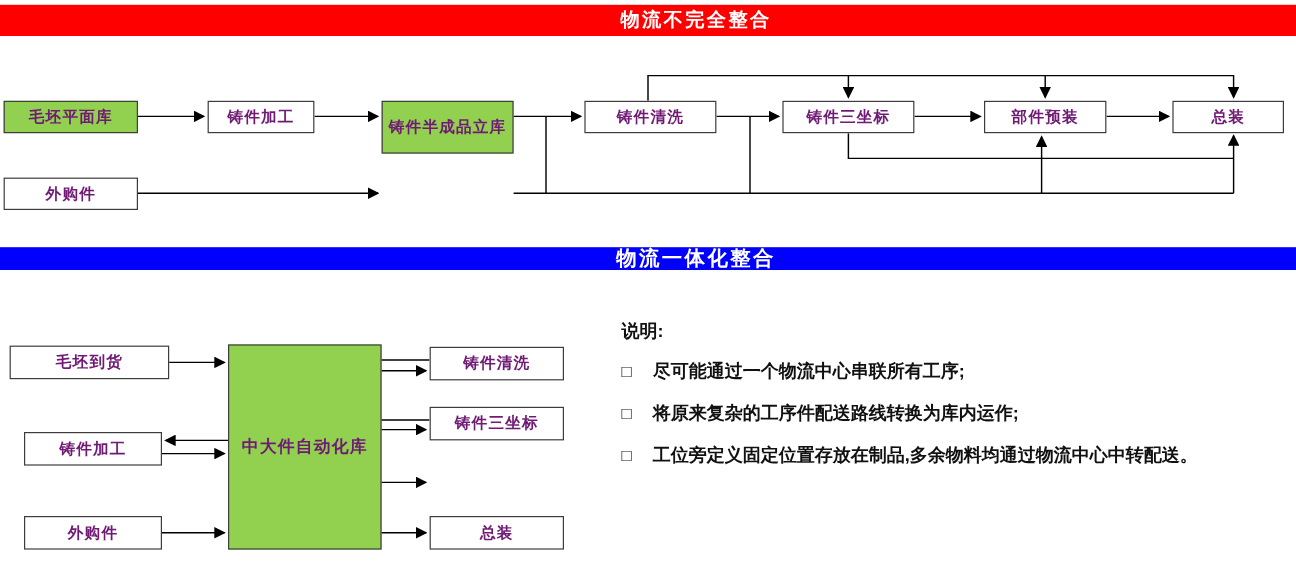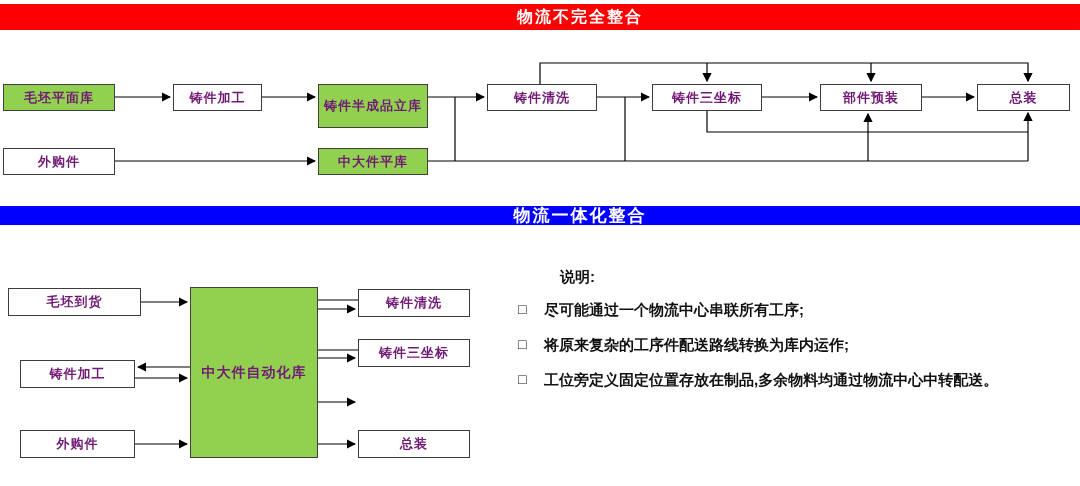--- a/index.html
+++ b/index.html
@@ -9,21 +9,21 @@
           color:#ffffff;font-weight:bold;letter-spacing:2px;padding-left:40px;}
   #banner-top{top:4px;height:26px;font-size:16px;background:#fe0000;}
   #banner-bottom{top:206px;height:19px;font-size:17px;background:#0100fe;}
   .box{position:absolute;box-sizing:border-box;background:#ffffff;border:1px solid #3c3c3c;
        display:flex;align-items:center;justify-content:center;font-size:13px;font-weight:600;
        color:#701a75;white-space:nowrap;letter-spacing:1px;z-index:2;}
   .green{background:#92d050;border-color:#404040;}
   #connectors{position:absolute;left:0;top:0;z-index:1;}
   #center-store{font-size:14px;}
   #notes{position:absolute;left:518px;top:262px;width:548px;color:#111;}
-  #notes-title{font-size:15px;font-weight:bold;line-height:30px;margin-left:42px;}
+  #notes-title{font-size:15px;font-weight:bold;line-height:30px;}
   .note-item{display:flex;font-size:15px;font-weight:bold;line-height:35px;}
   .note-bullet{width:26px;flex:0 0 26px;font-size:14px;}
   .note-text{width:455px;}
 </style>
 </head>
 <body>
 
 <div id="stage">
 
   <div id="banner-top" class="banner">物流不完全整合</div>
@@ -69,21 +69,20 @@
 
   <div class="box green" style="left:3px;top:84px;width:112px;height:27px">毛坯平面库</div>
   <div class="box" style="left:173px;top:84px;width:89px;height:27px">铸件加工</div>
   <div class="box green" style="left:318px;top:84px;width:110px;height:44px">铸件半成品立库</div>
   <div class="box" style="left:487px;top:84px;width:110px;height:27px">铸件清洗</div>
   <div class="box" style="left:652px;top:84px;width:110px;height:27px">铸件三坐标</div>
   <div class="box" style="left:820px;top:84px;width:102px;height:27px">部件预装</div>
   <div class="box" style="left:977px;top:84px;width:93px;height:27px">总装</div>
 
   <div class="box" style="left:3px;top:148px;width:112px;height:27px">外购件</div>
-  <div class="box green" style="left:318px;top:148px;width:110px;height:27px">中大件平库</div>
 
   <div class="box" style="left:8px;top:288px;width:133px;height:28px">毛坯到货</div>
   <div class="box" style="left:20px;top:360px;width:115px;height:28px">铸件加工</div>
   <div class="box" style="left:20px;top:430px;width:115px;height:28px">外购件</div>
 
   <div id="center-store" class="box green" style="left:190px;top:287px;width:128px;height:171px">中大件自动化库</div>
 
   <div class="box" style="left:358px;top:289px;width:112px;height:28px">铸件清洗</div>
   <div class="box" style="left:358px;top:339px;width:112px;height:28px">铸件三坐标</div>
   <div class="box" style="left:358px;top:430px;width:112px;height:28px">总装</div>

